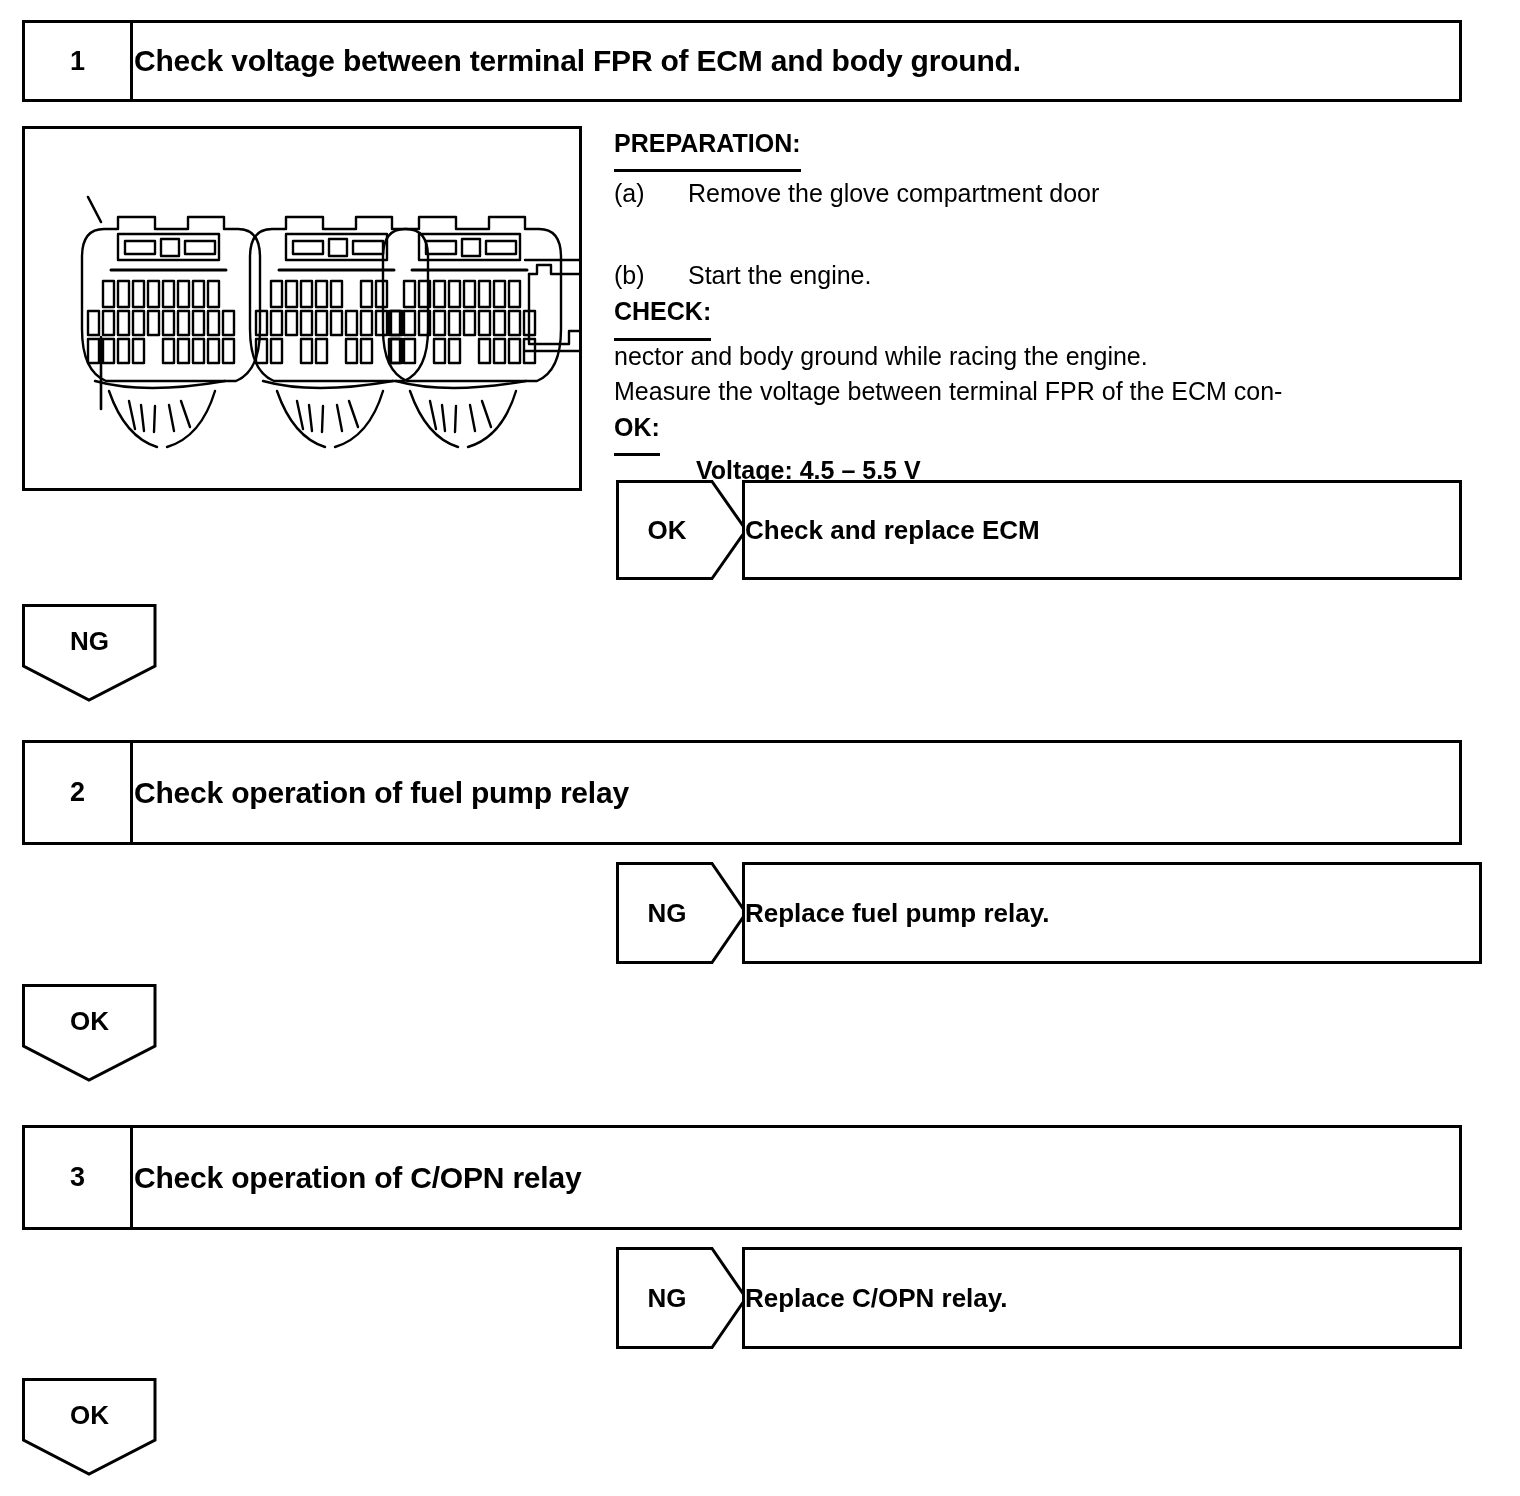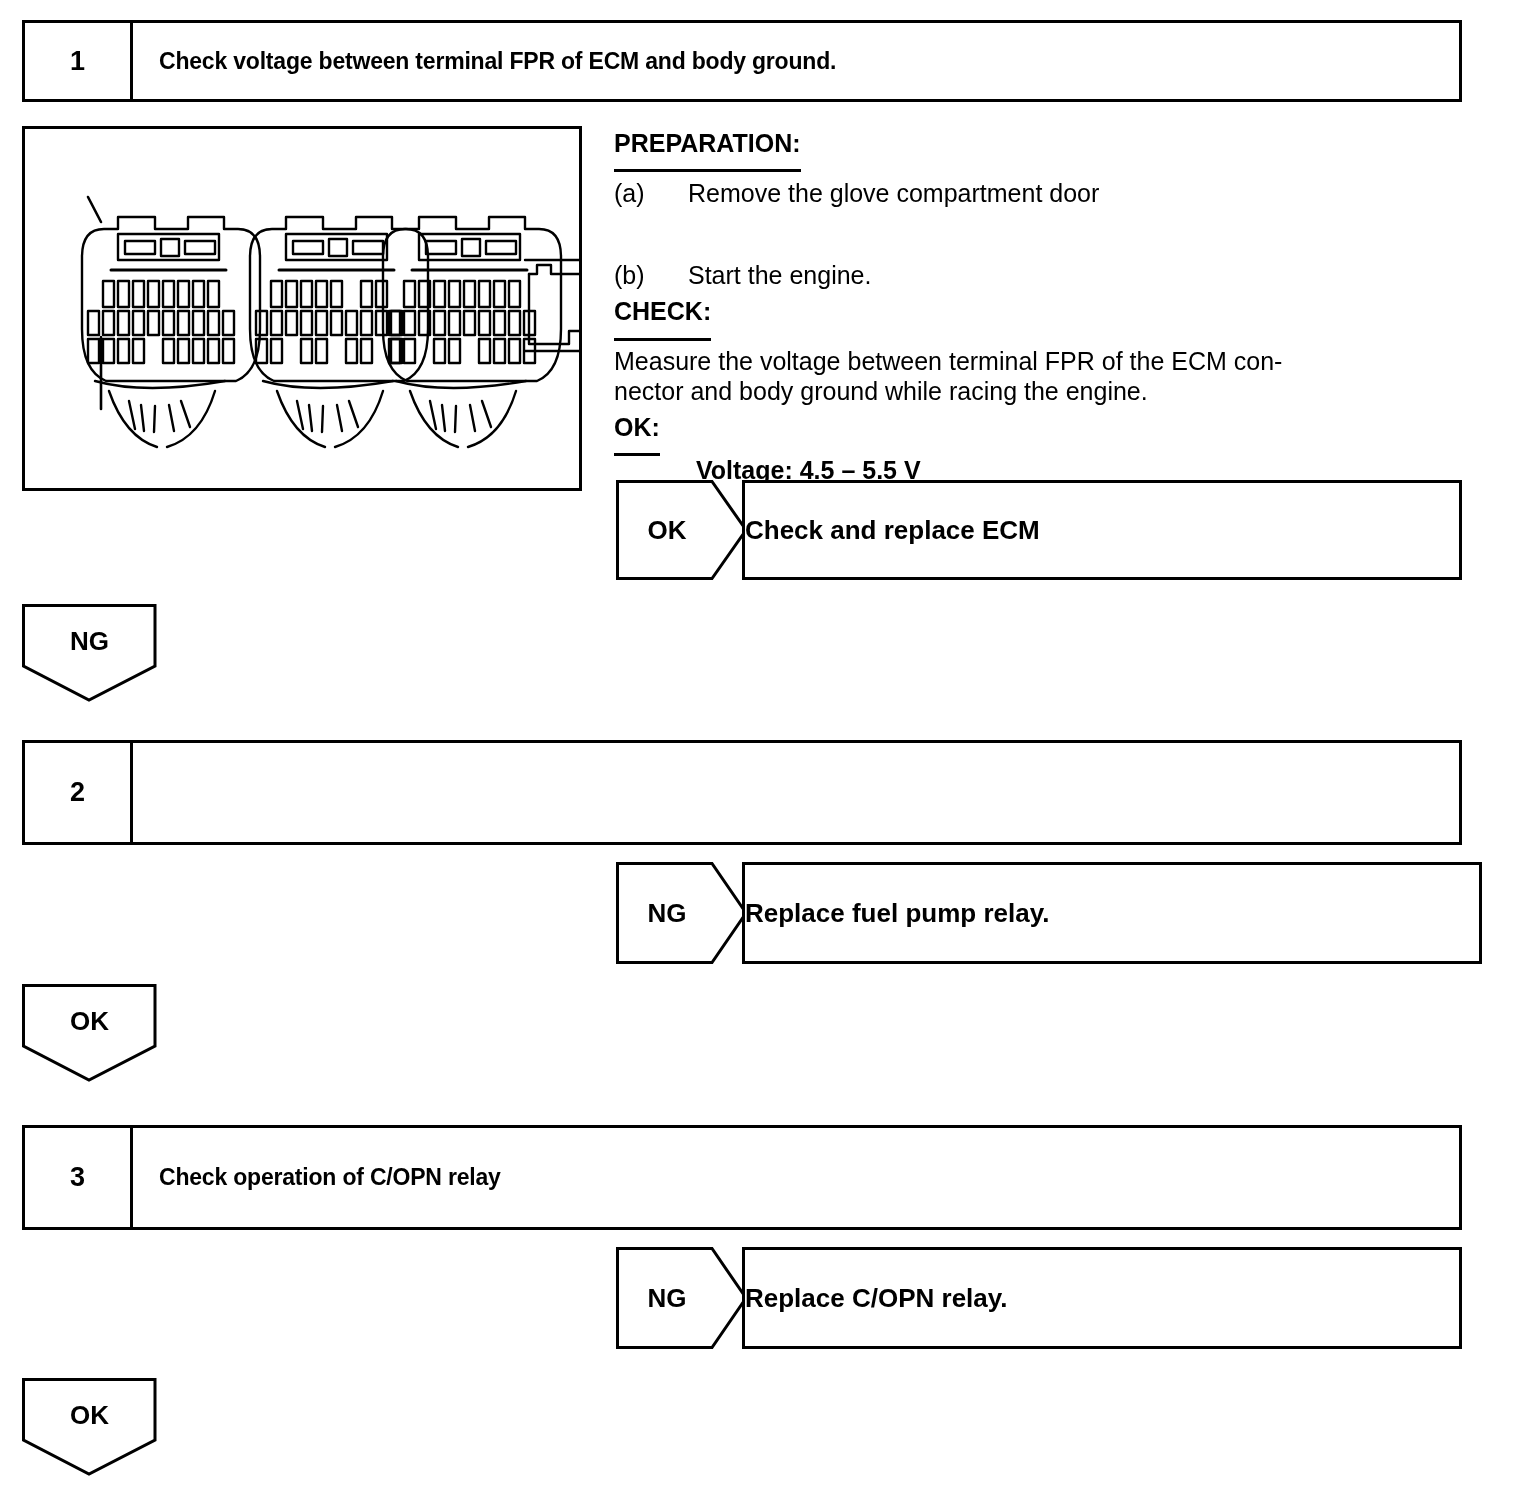--- a/index.html
+++ b/index.html
@@ -14,22 +14,22 @@
   .step-row{position:absolute;border:3px solid #000;background:#fff;box-sizing:border-box;}
   .step-num{
     position:absolute;left:0;top:0;bottom:0;width:108px;
     border-right:3px solid #000;box-sizing:border-box;
     display:flex;align-items:center;justify-content:center;
     font-weight:bold;font-size:27px;
   }
   .step-title{
     position:absolute;left:108px;top:0;right:0;bottom:0;
     display:flex;align-items:center;
-    padding-left:26px;box-sizing:border-box;
-    font-weight:bold;font-size:23px;letter-spacing:-0.2px;
+    padding-left:1px;box-sizing:border-box;
+    font-weight:bold;font-size:30px;letter-spacing:-0.2px;
   }
 
   
   .figure-panel{
     position:absolute;border:3px solid #000;background:#fff;box-sizing:border-box;
     overflow:hidden;
   }
 
   
   .txt-col{position:absolute;}
@@ -163,22 +163,22 @@
 
   <div class="li" style="margin-top:51px;">
     <span class="mk">(b)</span>
     <span>Start the engine.</span>
   </div>
 
   <div style="margin-top:8px;">
     <span class="hd">CHECK:</span>
   </div>
 
+  <div class="ln">nector and body ground while racing the engine.</div>
   <div class="ln" style="margin-top:5px;">Measure the voltage between terminal FPR of the ECM con-</div>
-  <div class="ln">nector and body ground while racing the engine.</div>
 
   <div style="margin-top:7px;">
     <span class="hd">OK:</span>
   </div>
 
   <div class="spec" style="margin-top:0;">Voltage: 4.5 – 5.5 V</div>
 </div>
 
 <div class="result" style="left:616px;top:480px;width:846px;height:100px;">
   <div class="res-tab" style="width:132px;height:100px;">
@@ -194,20 +194,21 @@
 
 <div class="penta" style="left:22px;top:604px;width:135px;height:98px;">
   <svg width="135" height="98" viewBox="0 0 135 98">
     <path d="M 1.5 1.5 L 133 1.5 L 133 62 L 67 96 L 1.5 62 Z" fill="#fff" stroke="#000" stroke-width="3"></path>
   </svg>
   <span>NG</span>
 </div>
 
 <div class="step-row" style="left:22px;top:740px;width:1440px;height:105px;">
   <div class="step-num">2</div>
+  <div class="step-title">Check operation of fuel pump relay</div>
 </div>
 
 <div class="result" style="left:616px;top:862px;width:846px;height:102px;">
   <div class="res-tab" style="width:132px;height:102px;">
     <svg width="132" height="102" viewBox="0 0 132 102">
       <path d="M 1.5 1.5 L 96 1.5 L 130 51 L 96 100.5 L 1.5 100.5 Z" fill="#fff" stroke="#000" stroke-width="3"></path>
     </svg>
     <span>NG</span>
   </div>
   <div class="res-box" style="left:126px;width:740px;height:102px;">

